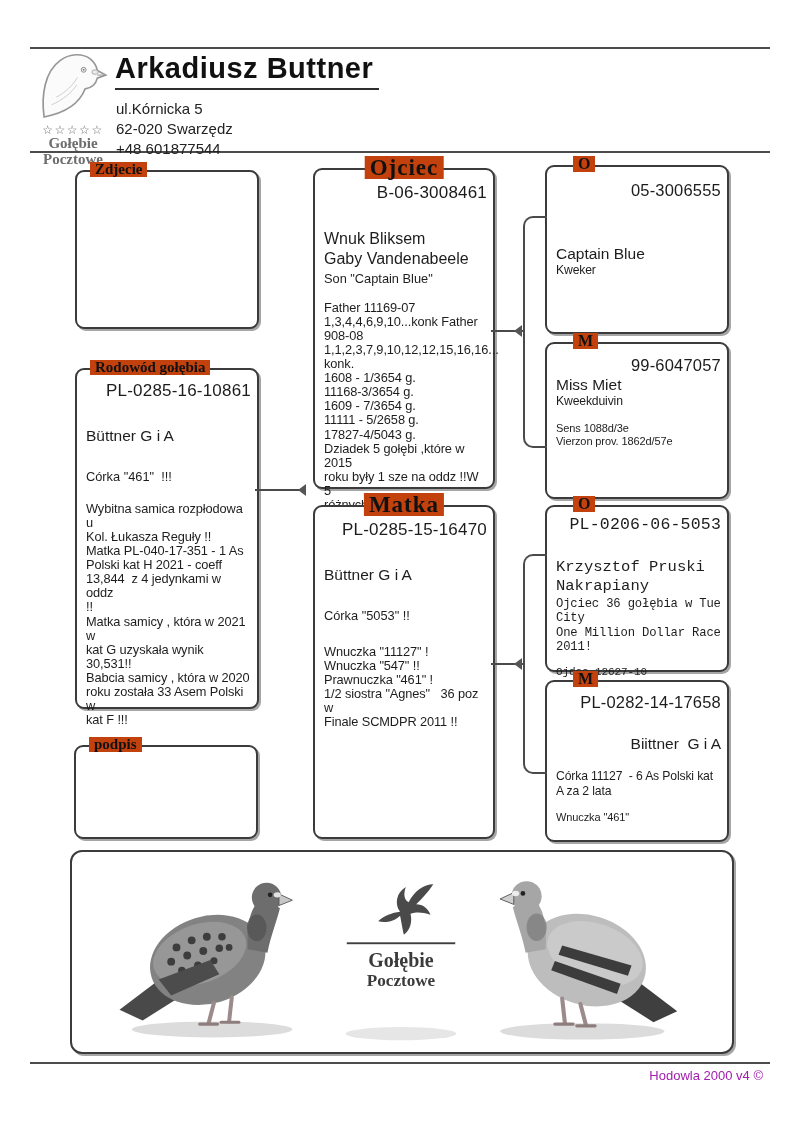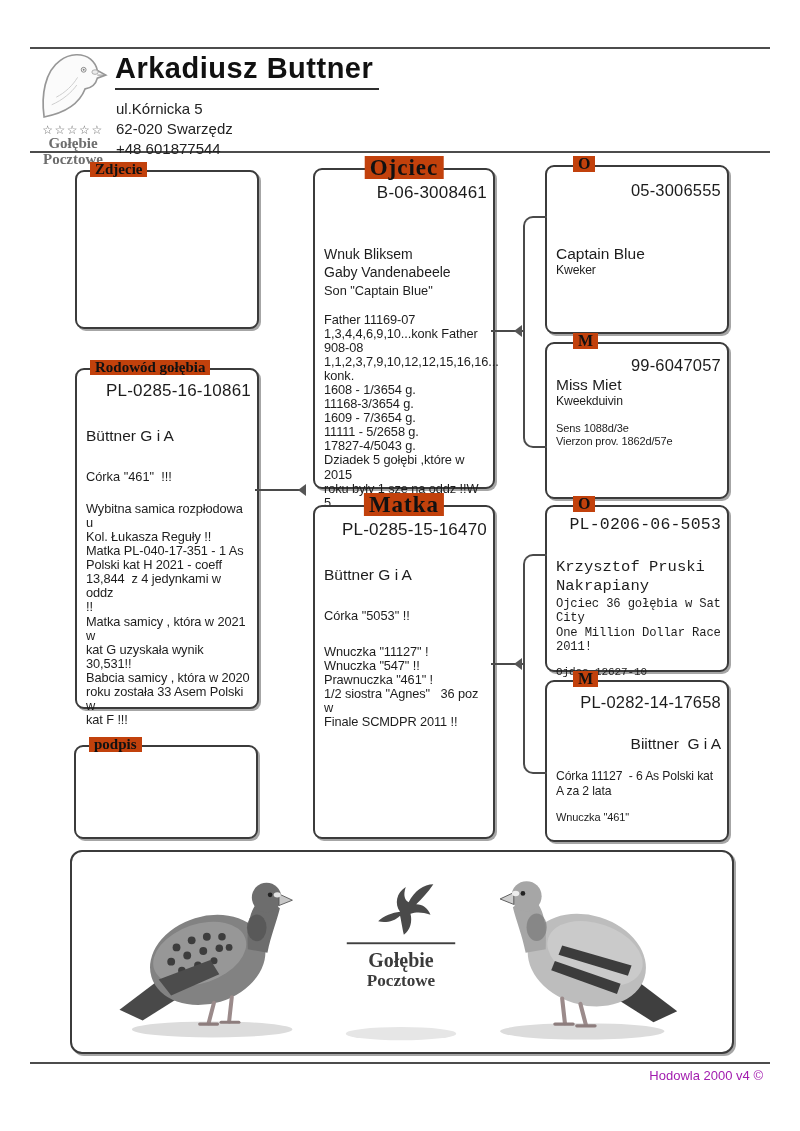--- a/index.html
+++ b/index.html
@@ -21,21 +21,21 @@
        font-family:"Liberation Serif",serif;font-weight:bold;font-size:15px;color:#111;white-space:nowrap;}
   .lbl-center{left:50%;transform:translateX(-50%);font-size:23px;top:-14px;letter-spacing:1px;}
   .lbl-om{left:26px;font-size:16px;top:-11px;}
   .inner{padding:11px 6px 8px 9px;}
   .txt{white-space:pre-wrap;}
   .ring{font-size:17px;color:#1c1c1c;letter-spacing:.2px;text-align:right;}
   .owner{font-size:15.5px;margin-top:26px;}
   .rel{font-size:12.8px;margin-top:24px;}
   .details{font-size:12.8px;line-height:1.1;letter-spacing:-.1px;}
   
-  .fnames{font-size:14px;line-height:1.28;margin-top:43px;}
+  .fnames{font-size:16px;line-height:1.28;margin-top:26px;}
   .fsub{font-size:12.8px;margin-top:1px;}
   
   .gp-ring{font-size:16.5px;}
   .gp-name{font-size:15.5px;line-height:1.25;white-space:pre-wrap;}
   .gp-sub{font-size:12.2px;line-height:1.18;white-space:pre-wrap;letter-spacing:-.15px;}
   .gp-det{font-size:11px;line-height:1.18;white-space:pre-wrap;letter-spacing:-.1px;}
   
   .hline{position:absolute;height:0;border-top:2px solid #4a4a4a;}
   .br-top{position:absolute;border-left:2px solid #4a4a4a;border-top:2px solid #4a4a4a;
           border-top-left-radius:10px;}
@@ -162,21 +162,21 @@
 Vierzon prov. 1862d/57e</div>
     </div>
   </div>
 
   <div class="pbox" style="left:545px;top:505px;width:180px;height:163px;">
     <span class="lbl lbl-om">O</span>
     <div class="inner" style="padding-top:8px;font-family:Liberation Mono, monospace;">
       <div class="ring gp-ring txt">PL-0206-06-5053</div>
       <div class="gp-name" style="margin-top:24px;">Krzysztof Pruski
 Nakrapiany</div>
-      <div class="gp-sub">Ojciec 36 gołębia w Sat City
+      <div class="gp-sub">Ojciec 36 gołębia w Tue City
 One Million Dollar Race 2011!</div>
       <div class="gp-det" style="margin-top:12px;">Ojdec 12627-10</div>
     </div>
   </div>
 
   <div class="pbox" style="left:545px;top:680px;width:180px;height:158px;">
     <span class="lbl lbl-om">M</span>
     <div class="inner" style="">
       <div class="ring gp-ring txt">PL-0282-14-17658</div>
       <div class="gp-name" style="margin-top:22px;text-align:right;">Biittner  G i A</div>

